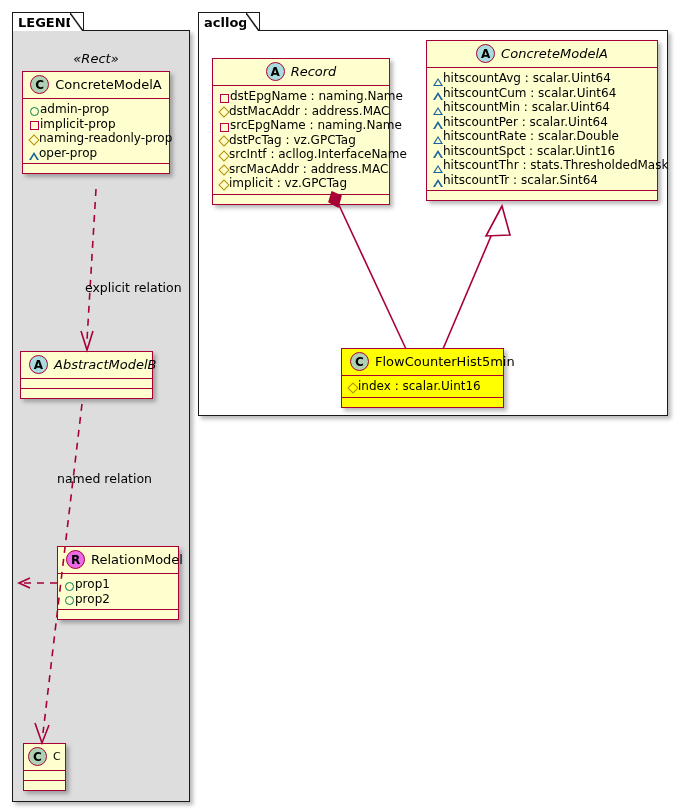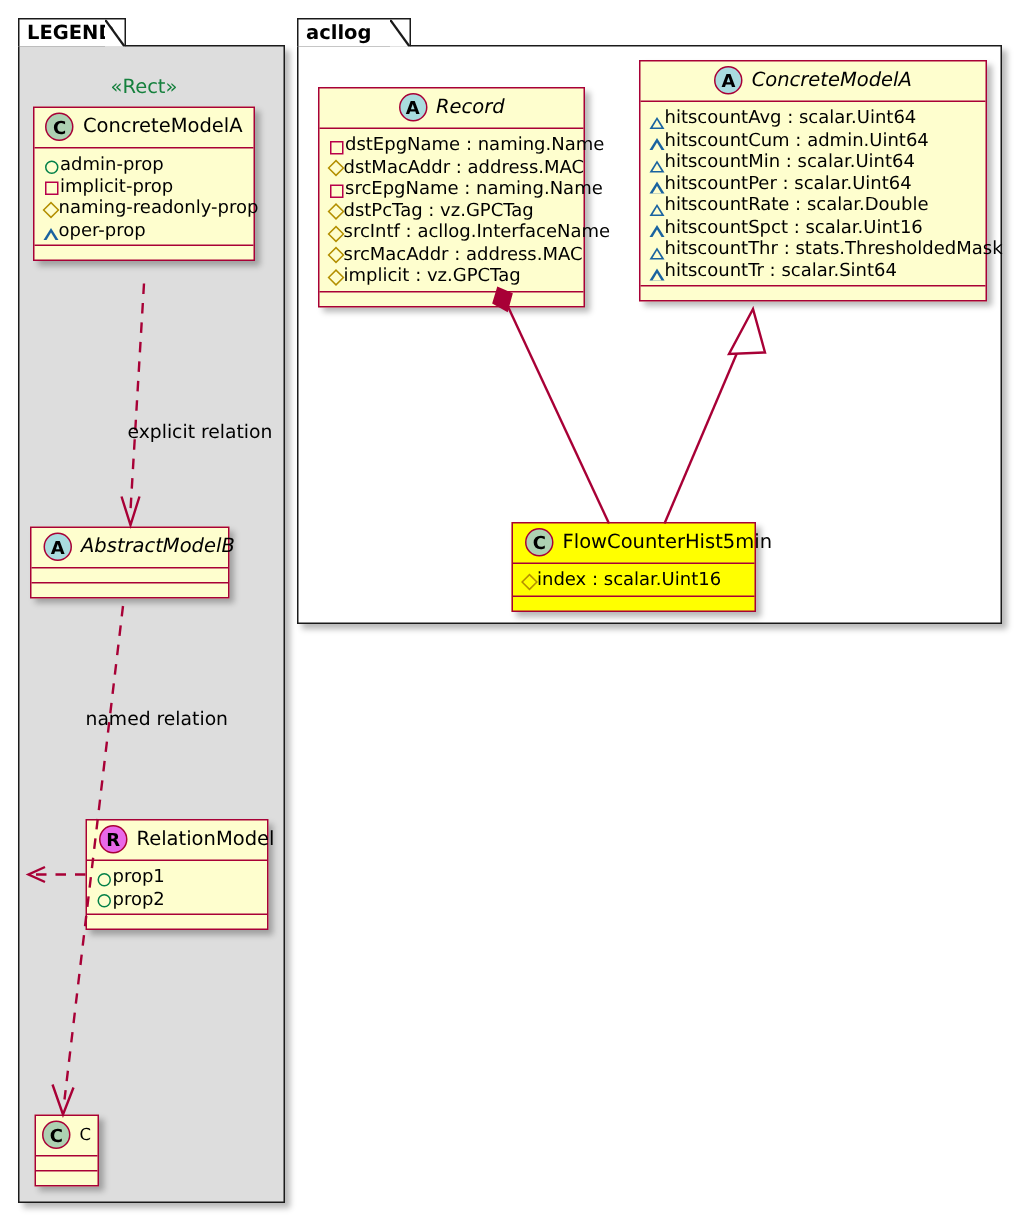--- a/index.html
+++ b/index.html
@@ -57,22 +57,23 @@
     top: 0;
     width: 14px;
     height: 100%;
     overflow: hidden;
   }
   .legend-body { background: #dddddd; }
   .acllog-body { background: #ffffff; }
 
   .stereotype {
     position: absolute;
+    font-style: italic;
     font-size: 13px;
-    color: #15803d;
+    color: #000000;
     text-align: center;
     z-index: 3;
   }
 
   
   .clsbox {
     position: absolute;
     box-sizing: border-box;
     border: 1.5px solid #a80036;
     background: #fefece;
@@ -263,21 +264,21 @@
       <span class="cls-name" style="font-size:11px;">C</span>
     </div>
     <div class="cls-attrs empty"></div>
     <div class="cls-ops"></div>
   </div>
 
   <div class="edge-label" style="left:85px; top:280px;">explicit relation</div>
   <div class="edge-label" style="left:57px; top:471px;">named relation</div>
 
   <div class="package acllog-body" style="left:198px; top:30px; width:470px; height:386px;"></div>
-  <div class="package-tab" style="left:198px; top:12px; width:76px; height:19px;">
+  <div class="package-tab" style="left:198px; top:12px; width:62px; height:19px;">
     <span>acllog</span>
     <span class="tab-corner">
       <svg width="14" height="19" viewBox="0 0 14 19">
         <path d="M0,0 L13,18 L13,19 L0,19 Z" fill="#ffffff" stroke="none"></path>
         <path d="M0,0 L13,18" stroke="#1a1a1a" stroke-width="1.5" fill="none"></path>
       </svg>
     </span>
   </div>
 
   <div class="clsbox" style="left:212px; top:58px; width:178px;">
@@ -323,21 +324,21 @@
       <span class="badge badge-A">A</span>
       <span class="cls-name abstract">ConcreteModelA</span>
     </div>
     <div class="cls-attrs">
       <div class="attr-row">
         <span class="ico ico-triangle"></span>
         <span class="attr-text">hitscountAvg : scalar.Uint64</span>
       </div>
       <div class="attr-row">
         <span class="ico ico-triangle"></span>
-        <span class="attr-text">hitscountCum : admin.Uint64</span>
+        <span class="attr-text">hitscountCum : scalar.Uint64</span>
       </div>
       <div class="attr-row">
         <span class="ico ico-triangle"></span>
         <span class="attr-text">hitscountMin : scalar.Uint64</span>
       </div>
       <div class="attr-row">
         <span class="ico ico-triangle"></span>
         <span class="attr-text">hitscountPer : scalar.Uint64</span>
       </div>
       <div class="attr-row">

